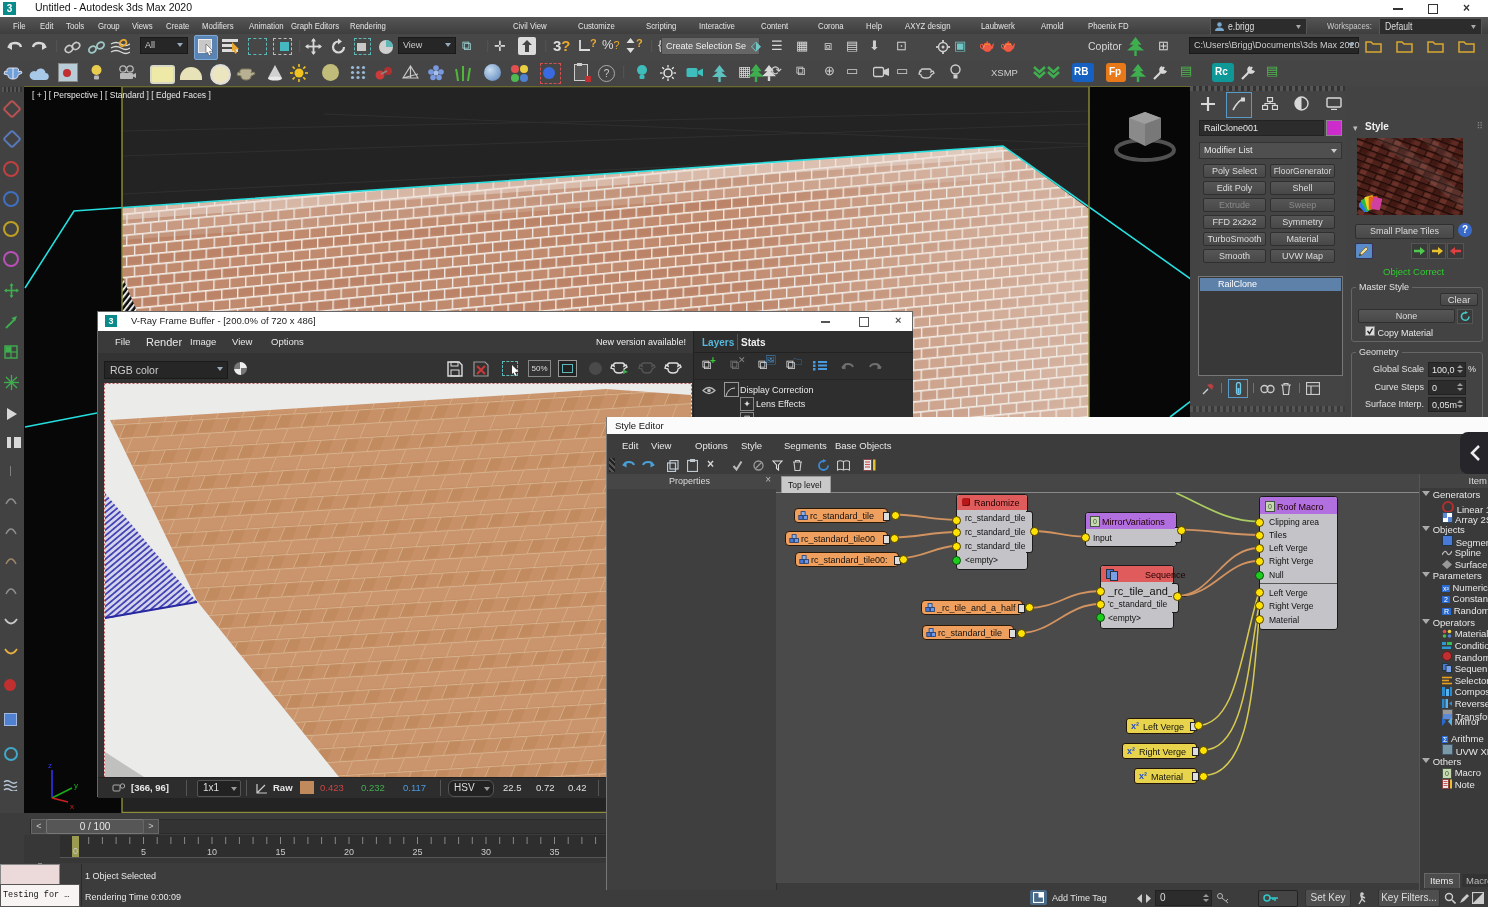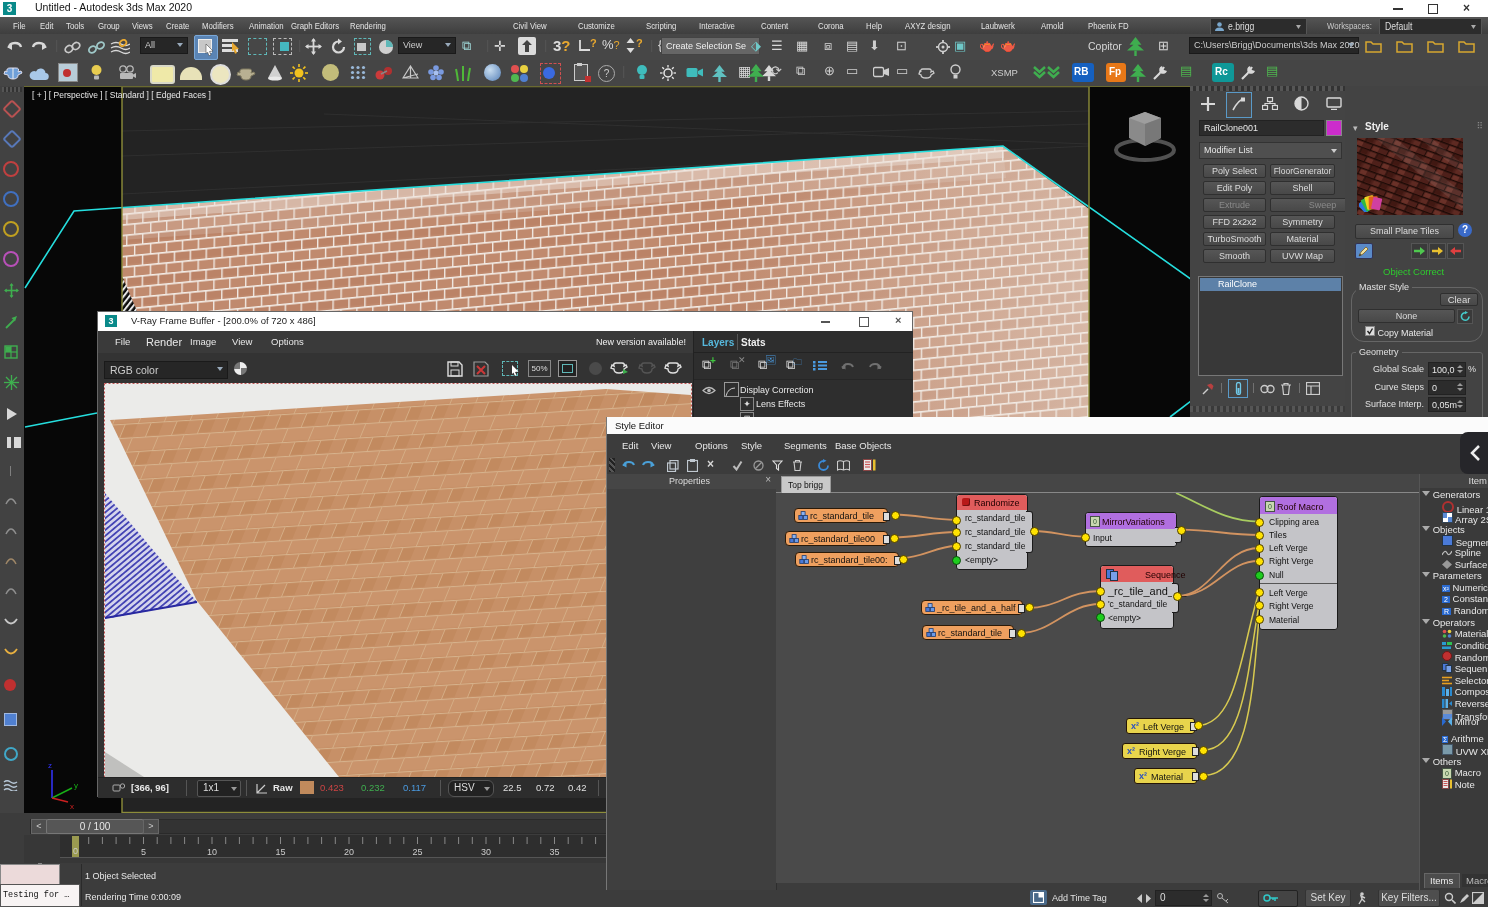--- a/index.html
+++ b/index.html
@@ -572,21 +572,21 @@
     <div class="abs" style="left:136px;top:34px;width:14px;height:14px;background:#cc2ccc;border:1px solid #888;"></div>
     <div class="abs" style="left:9px;top:56px;width:141px;height:15px;background:#4f4f4f;border:1px solid #333;">
         <span class="tx" style="left:4px;top:2px;color:#e8e8e8;font-size:9px;">Modifier List</span>
         <span class="abs" style="right:4px;top:6px;width:0;height:0;border-left:3.5px solid transparent;border-right:3.5px solid transparent;border-top:4.5px solid #ccc;"></span>
       </div>
     <div class="btn" style="left:13px;top:78px;width:61px;height:12px;line-height:12px;">Poly Select</div>
     <div class="btn" style="left:80px;top:78px;width:63px;height:12px;line-height:12px;font-size:8.5px;">FloorGenerator</div>
     <div class="btn" style="left:13px;top:95px;width:61px;height:12px;line-height:12px;">Edit Poly</div>
     <div class="btn" style="left:80px;top:95px;width:63px;height:12px;line-height:12px;">Shell</div>
     <div class="btn" style="left:13px;top:112px;width:61px;height:12px;line-height:12px;color:#8a8a8a;">Extrude</div>
-    <div class="btn" style="left:80px;top:112px;width:63px;height:12px;line-height:12px;color:#8a8a8a;padding-left:20px;">Sweep</div>
+    <div class="btn" style="left:80px;top:112px;width:63px;height:12px;line-height:12px;color:#8a8a8a;">Sweep</div>
     <div class="btn" style="left:13px;top:129px;width:61px;height:12px;line-height:12px;">FFD 2x2x2</div>
     <div class="btn" style="left:80px;top:129px;width:63px;height:12px;line-height:12px;">Symmetry</div>
     <div class="btn" style="left:13px;top:146px;width:61px;height:12px;line-height:12px;">TurboSmooth</div>
     <div class="btn" style="left:80px;top:146px;width:63px;height:12px;line-height:12px;">Material</div>
     <div class="btn" style="left:13px;top:163px;width:61px;height:12px;line-height:12px;">Smooth</div>
     <div class="btn" style="left:80px;top:163px;width:63px;height:12px;line-height:12px;">UVW Map</div>
 
     <div class="abs" style="left:8px;top:190px;width:143px;height:98px;background:#383838;border:1px solid #777;">
       <div class="abs" style="left:1px;top:1px;width:141px;height:13px;background:#5d81a8;">
           <span class="tx" style="left:18px;top:1px;color:#fff;font-size:9px;">RailClone</span>
@@ -675,21 +675,21 @@
           </svg>
         </div>
       <div class="abs" style="left:102px;top:157px;width:15px;height:14px;background:#3a3a3a;border:1px solid #555;">
           <svg class="abs" style="left:1px;top:2px;" width="13" height="10">
             <path d="M5,5 H12" stroke="#e04040" stroke-width="2.5"></path>
             <path d="M6,1 L1,5 L6,9 Z" fill="#e04040"></path>
           </svg>
         </div>
       <span class="tx" style="left:38px;top:180px;color:#2ecc2e;font-size:9.5px;">Object Correct</span>
 
-      <div class="abs" style="left:6px;top:201px;width:130px;height:53px;border:1px solid #666;border-radius:13px;">
+      <div class="abs" style="left:6px;top:201px;width:130px;height:53px;border:1px solid #666;border-radius:3px;">
         <span class="tx" style="left:4px;top:-6px;background:#434343;padding:0 3px;color:#e0e0e0;font-size:9px;">Master Style</span>
         <div class="btn" style="left:88px;top:5px;width:36px;height:11px;line-height:11px;font-size:9.5px;">Clear</div>
         <div class="btn" style="left:6px;top:21px;width:95px;height:12px;line-height:12px;font-size:9px;">None</div>
         <div class="abs" style="left:105px;top:21px;width:14px;height:13px;background:#3a3a3a;border:1px solid #555;">
             <svg class="abs" style="left:2px;top:1px;" width="11" height="11">
               <path d="M9,5.5 A3.8,3.8 0 1 1 5.5,1.7" fill="none" stroke="#45c8c8" stroke-width="1.6"></path>
               <path d="M5,0 l3,1.5 l-3,1.7 z" fill="#45c8c8"></path>
             </svg>
           </div>
         <span class="tx" style="left:13px;top:38px;color:#e8e8e8;font-size:9px;"><span style="display:inline-block;width:8px;height:8px;background:#ddd;border:1px solid #888;position:relative;"><svg style="position:absolute;left:0;top:0;" width="8" height="8">
@@ -1083,21 +1083,21 @@
 
     <div class="abs" style="left:0;top:57px;width:169px;height:416px;background:#3f3f3f;border-right:1px solid #2e2e2e;">
       <div class="abs" style="left:0;top:0;width:169px;height:15px;background:#464646;">
           <span class="tx" style="left:62px;top:2px;color:#ddd;font-size:9px;">Properties</span>
           <span class="tx" style="right:5px;top:0px;color:#bbb;font-size:10px;">×</span>
         </div>
     </div>
 
     <div class="abs" style="left:169px;top:57px;width:643px;height:18px;background:#464646;border-bottom:1px solid #888;">
       <div class="abs" style="left:5px;top:2px;width:48px;height:16px;background:#c9c9c9;border:1px solid #999;border-bottom:none;">
-          <span class="tx" style="left:6px;top:3px;color:#111;font-size:8.5px;">Top brigg</span>
+          <span class="tx" style="left:6px;top:3px;color:#111;font-size:8.5px;">Top level</span>
         </div>
     </div>
     <div class="abs" id="canvas" style="left:169px;top:76px;width:643px;height:390px;background:#4a4a4a;overflow:hidden;">
       <svg width="643" height="390" viewBox="169 76 643 390" style="position:absolute;left:0;top:0;">
         <g fill="none" stroke="#d29360" stroke-width="1.8">
           <path d="M287,97.5 C310,97.5 325,102.8 349,102.8"></path>
           <path d="M286,120.5 C310,120.5 325,115 349,115"></path>
           <path d="M295,141 C315,141 330,129 349,129"></path>
           <path d="M427,114 C447,114 456,119.6 478,119.6"></path>
           <path d="M574,112.6 C605,112.6 620,118 652,118"></path>

